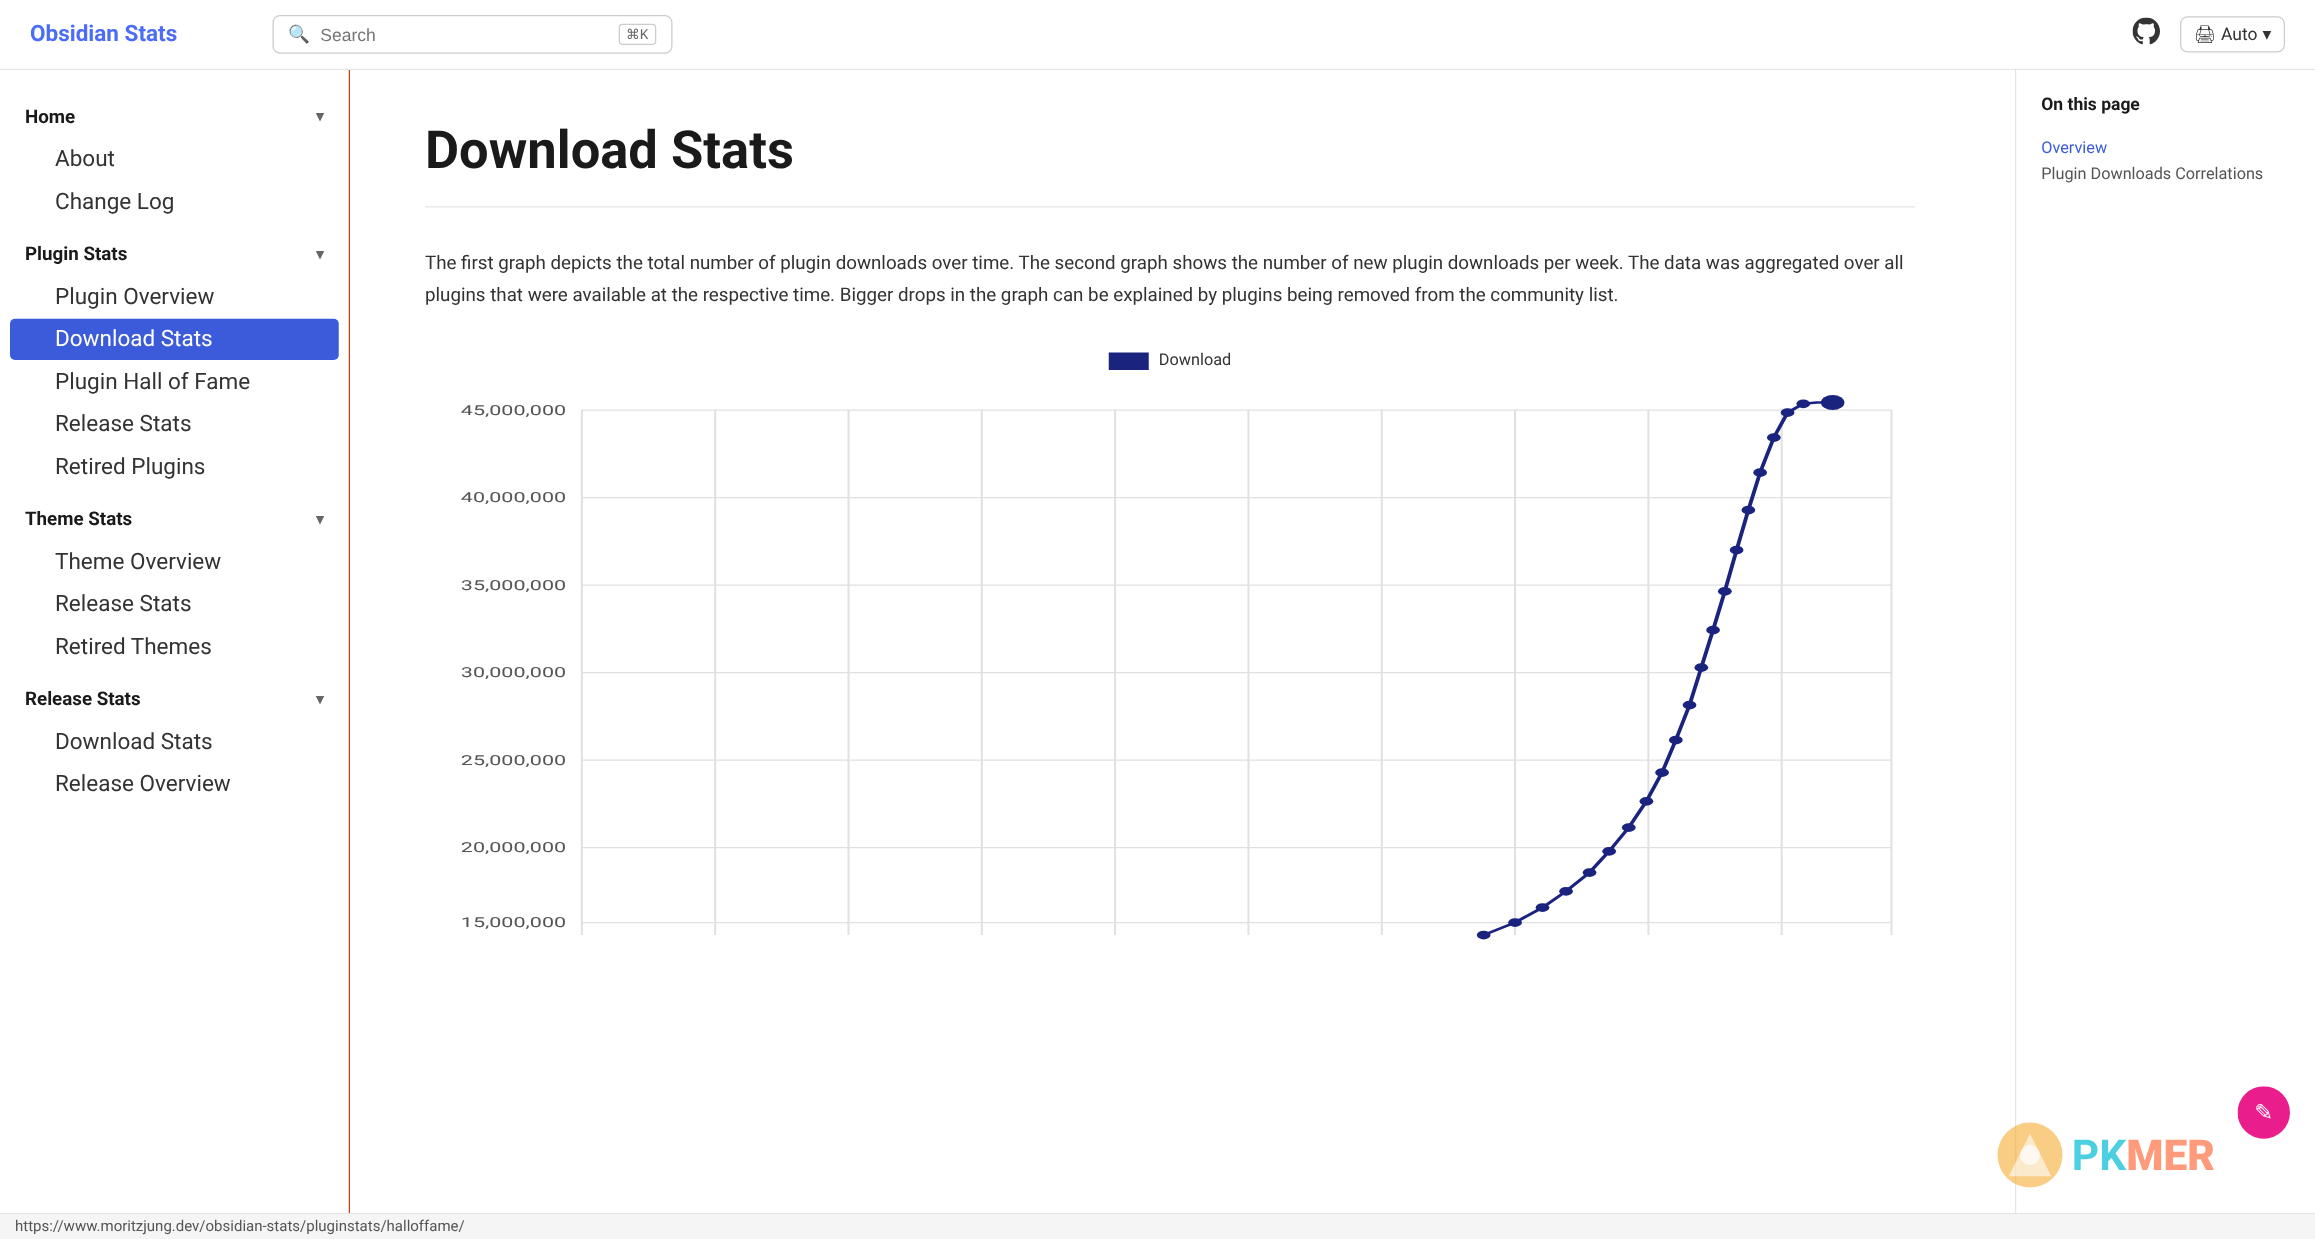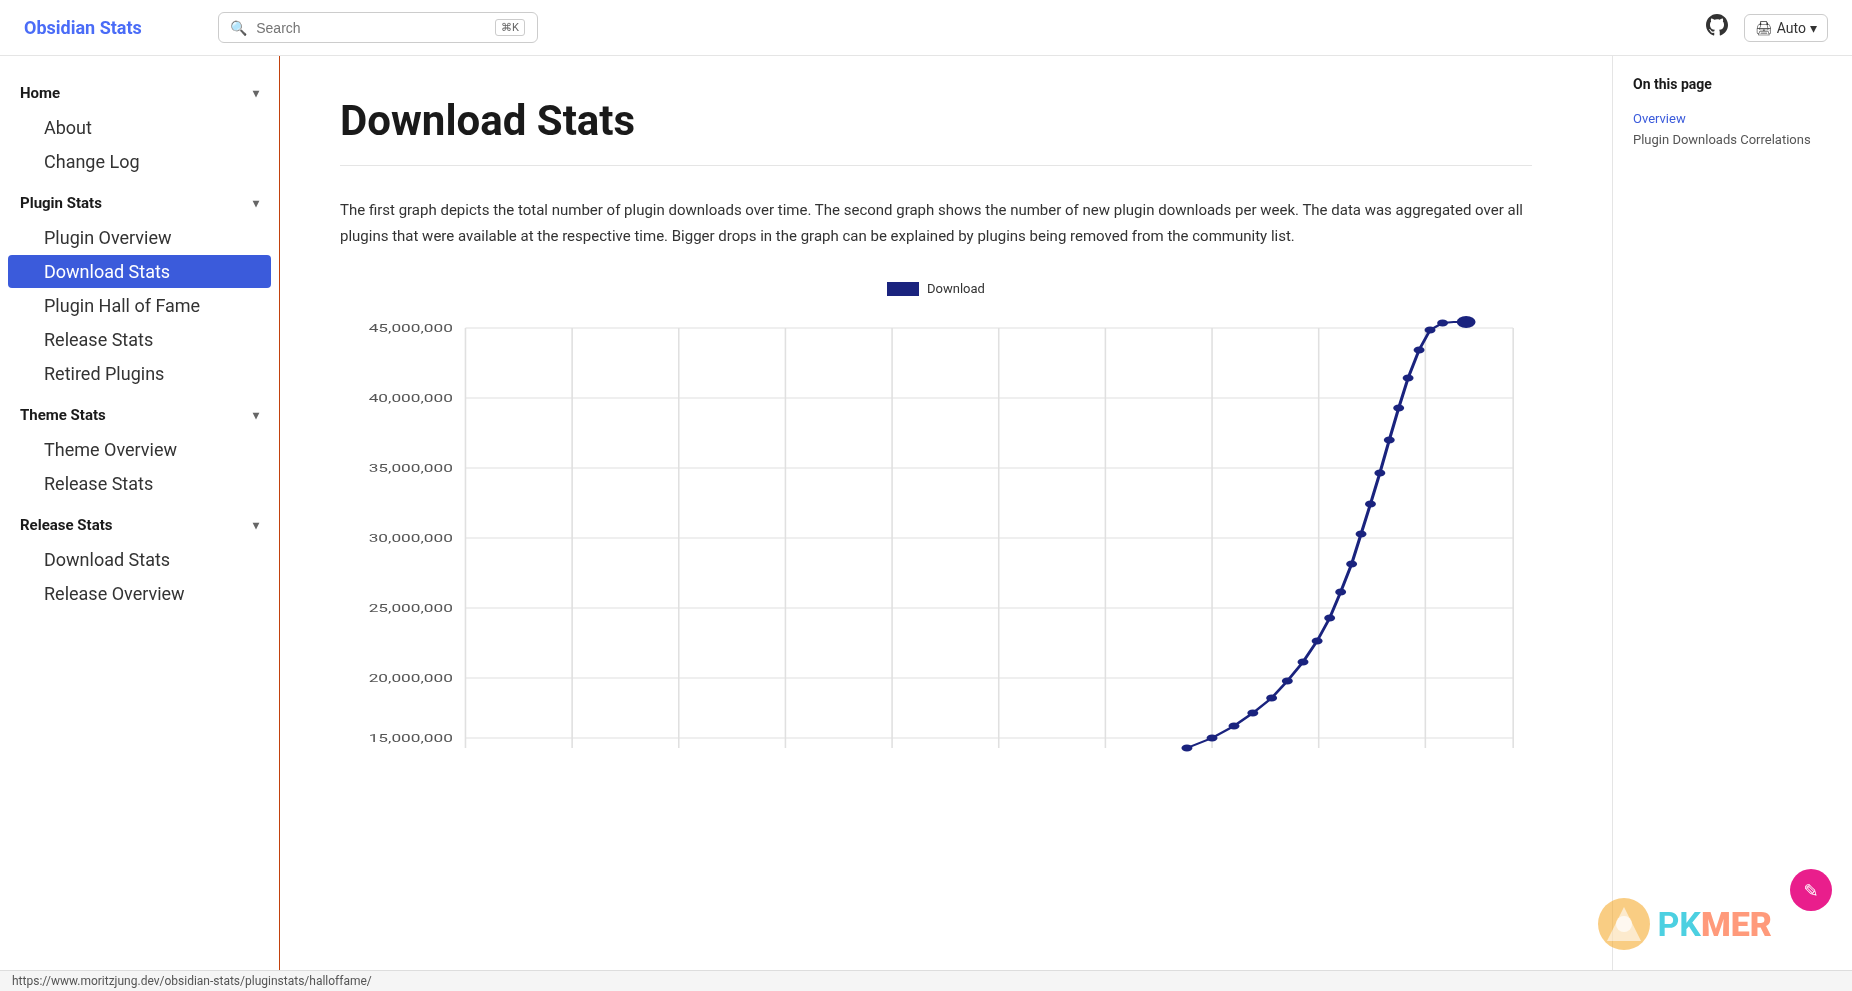--- a/index.html
+++ b/index.html
@@ -177,20 +177,21 @@
       <a class="nav-item">Retired Plugins</a>
     </div>
 
     <div class="nav-section">
       <div class="nav-section-header">
         <span>Theme Stats</span>
         <span class="chevron">▾</span>
       </div>
       <a class="nav-item">Theme Overview</a>
       <a class="nav-item">Release Stats</a>
+      <a class="nav-item">Retired Themes</a>
     </div>
 
     <div class="nav-section">
       <div class="nav-section-header">
         <span>Release Stats</span>
         <span class="chevron">▾</span>
       </div>
       <a class="nav-item">Download Stats</a>
       <a class="nav-item">Release Overview</a>
     </div>

